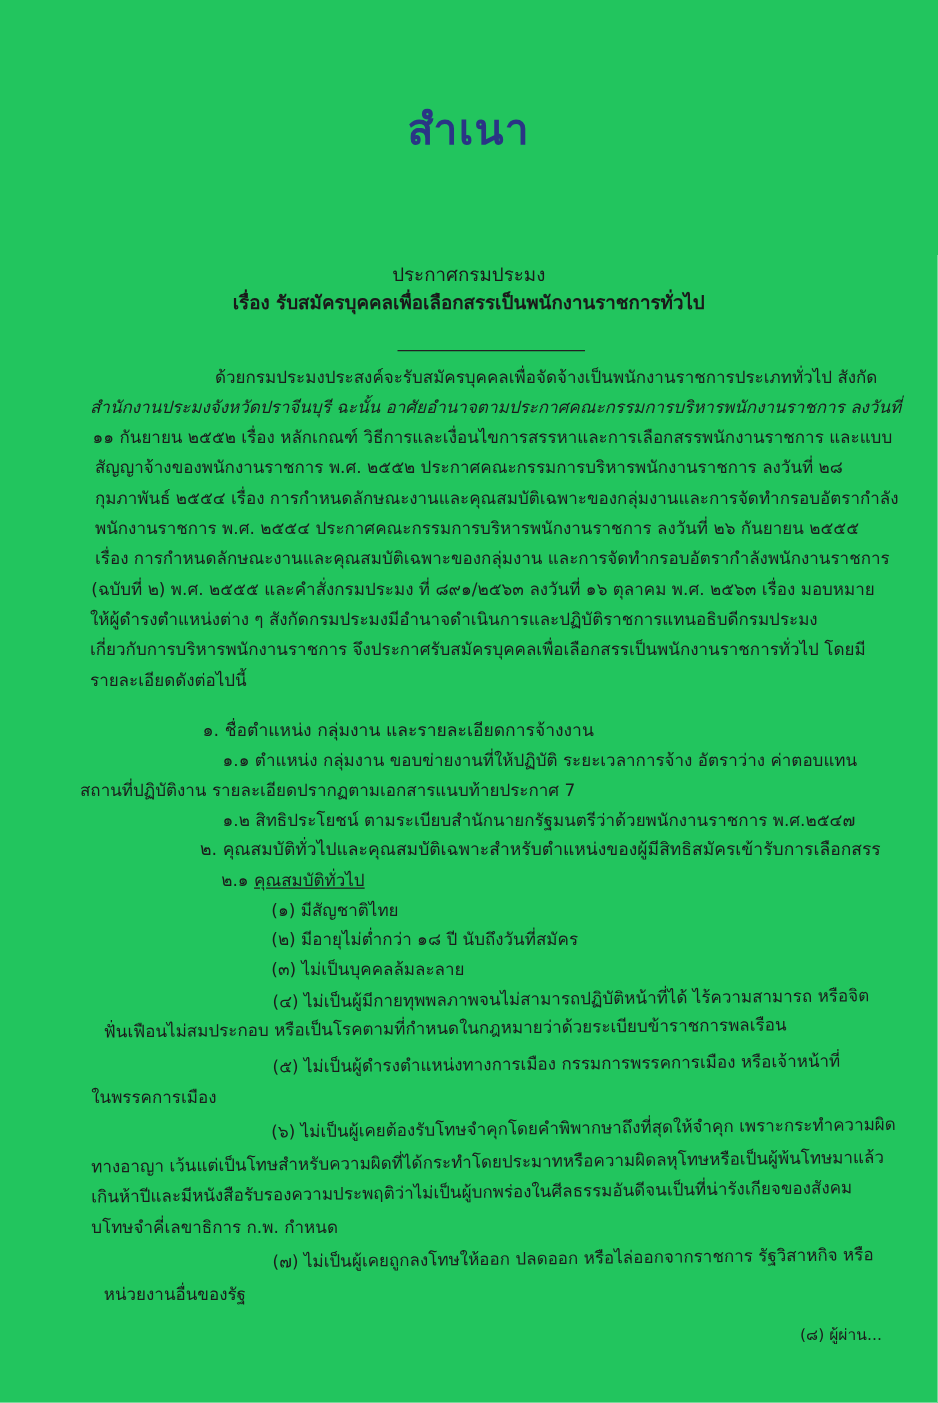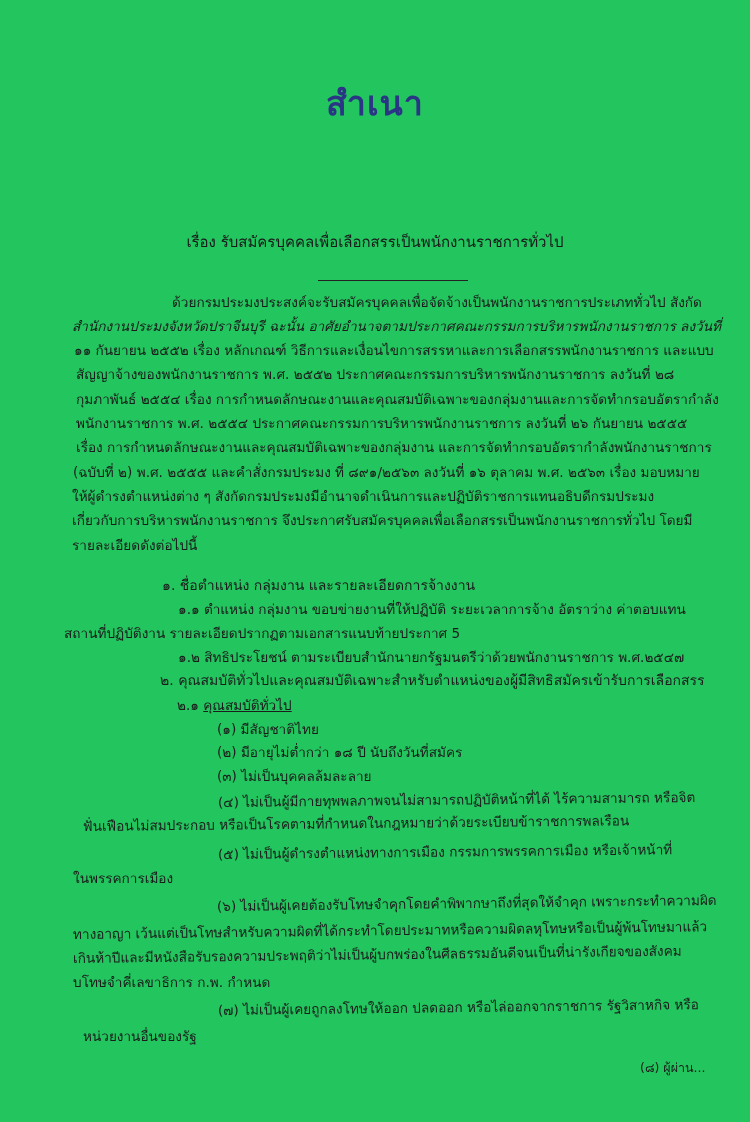--- a/index.html
+++ b/index.html
@@ -33,21 +33,21 @@
       letter-spacing: 1px;
     }
     .header-line {
       position: absolute;
       left: 0; width: 750px;
       text-align: center;
       font-size: 15px;
       color: #1a1a1a;
     }
     .header-1 { top: 208px; }
-    .header-2 { top: 230px; }
+    .header-2 { top: 230px; font-weight: bold; }
     .divider {
       position: absolute;
       left: 318px;
       width: 150px;
       top: 280px;
       height: 0;
       border-top: 1.5px solid #222;
     }
     .line {
       position: absolute;
@@ -72,20 +72,21 @@
       color: #1c1c1c;
     }
   </style>
 </head>
 <body>
 
 <div class="page">
 
   <div class="stamp-title">สำเนา</div>
 
+  <div class="header-line header-1">ประกาศกรมประมง</div>
   <div class="header-line header-2">เรื่อง  รับสมัครบุคคลเพื่อเลือกสรรเป็นพนักงานราชการทั่วไป</div>
 
   <div class="divider"></div>
 
   <div>
     <div class="line" style="left:172px; top:292px;">ด้วยกรมประมงประสงค์จะรับสมัครบุคคลเพื่อจัดจ้างเป็นพนักงานราชการประเภททั่วไป สังกัด</div>
     <div class="line" style="left:72px; top:316px;font-style:italic;">สำนักงานประมงจังหวัดปราจีนบุรี ฉะนั้น อาศัยอำนาจตามประกาศคณะกรรมการบริหารพนักงานราชการ ลงวันที่</div>
     <div class="line" style="left:74px; top:340px;">๑๑ กันยายน ๒๕๕๒ เรื่อง หลักเกณฑ์ วิธีการและเงื่อนไขการสรรหาและการเลือกสรรพนักงานราชการ และแบบ</div>
     <div class="line" style="left:76px; top:364px;">สัญญาจ้างของพนักงานราชการ พ.ศ. ๒๕๕๒ ประกาศคณะกรรมการบริหารพนักงานราชการ ลงวันที่ ๒๘</div>
     <div class="line" style="left:76px; top:389px;">กุมภาพันธ์ ๒๕๕๔ เรื่อง การกำหนดลักษณะงานและคุณสมบัติเฉพาะของกลุ่มงานและการจัดทำกรอบอัตรากำลัง</div>
@@ -93,21 +94,21 @@
     <div class="line" style="left:76px; top:437px;">เรื่อง การกำหนดลักษณะงานและคุณสมบัติเฉพาะของกลุ่มงาน และการจัดทำกรอบอัตรากำลังพนักงานราชการ</div>
     <div class="line" style="left:73px; top:462px;">(ฉบับที่ ๒) พ.ศ. ๒๕๕๕ และคำสั่งกรมประมง ที่ ๘๙๑/๒๕๖๓ ลงวันที่ ๑๖ ตุลาคม พ.ศ. ๒๕๖๓ เรื่อง มอบหมาย</div>
     <div class="line" style="left:72px; top:486px;">ให้ผู้ดำรงตำแหน่งต่าง ๆ สังกัดกรมประมงมีอำนาจดำเนินการและปฏิบัติราชการแทนอธิบดีกรมประมง</div>
     <div class="line" style="left:72px; top:510px;">เกี่ยวกับการบริหารพนักงานราชการ จึงประกาศรับสมัครบุคคลเพื่อเลือกสรรเป็นพนักงานราชการทั่วไป โดยมี</div>
     <div class="line" style="left:72px; top:535px;">รายละเอียดดังต่อไปนี้</div>
   </div>
 
   <div>
     <div class="line bold" style="left:162px; top:575px;">๑. ชื่อตำแหน่ง กลุ่มงาน และรายละเอียดการจ้างงาน</div>
     <div class="line" style="left:178px; top:599px;">๑.๑ ตำแหน่ง กลุ่มงาน ขอบข่ายงานที่ให้ปฏิบัติ ระยะเวลาการจ้าง อัตราว่าง ค่าตอบแทน</div>
-    <div class="line" style="left:64px; top:623px;">สถานที่ปฏิบัติงาน รายละเอียดปรากฏตามเอกสารแนบท้ายประกาศ 5</div>
+    <div class="line" style="left:64px; top:623px;">สถานที่ปฏิบัติงาน รายละเอียดปรากฏตามเอกสารแนบท้ายประกาศ 7</div>
     <div class="line" style="left:178px; top:647px;">๑.๒ สิทธิประโยชน์ ตามระเบียบสำนักนายกรัฐมนตรีว่าด้วยพนักงานราชการ พ.ศ.๒๕๔๗</div>
   </div>
 
   <div>
     <div class="line bold" style="left:160px; top:670px;">๒. คุณสมบัติทั่วไปและคุณสมบัติเฉพาะสำหรับตำแหน่งของผู้มีสิทธิสมัครเข้ารับการเลือกสรร</div>
     <div class="line" style="left:177px; top:695px;">
       <span>๒.๑ </span><span class="underline">คุณสมบัติทั่วไป</span>
     </div>
     <div class="line" style="left:217px; top:719px;">(๑) มีสัญชาติไทย</div>
     <div class="line" style="left:217px; top:742px;">(๒) มีอายุไม่ต่ำกว่า ๑๘ ปี นับถึงวันที่สมัคร</div>

